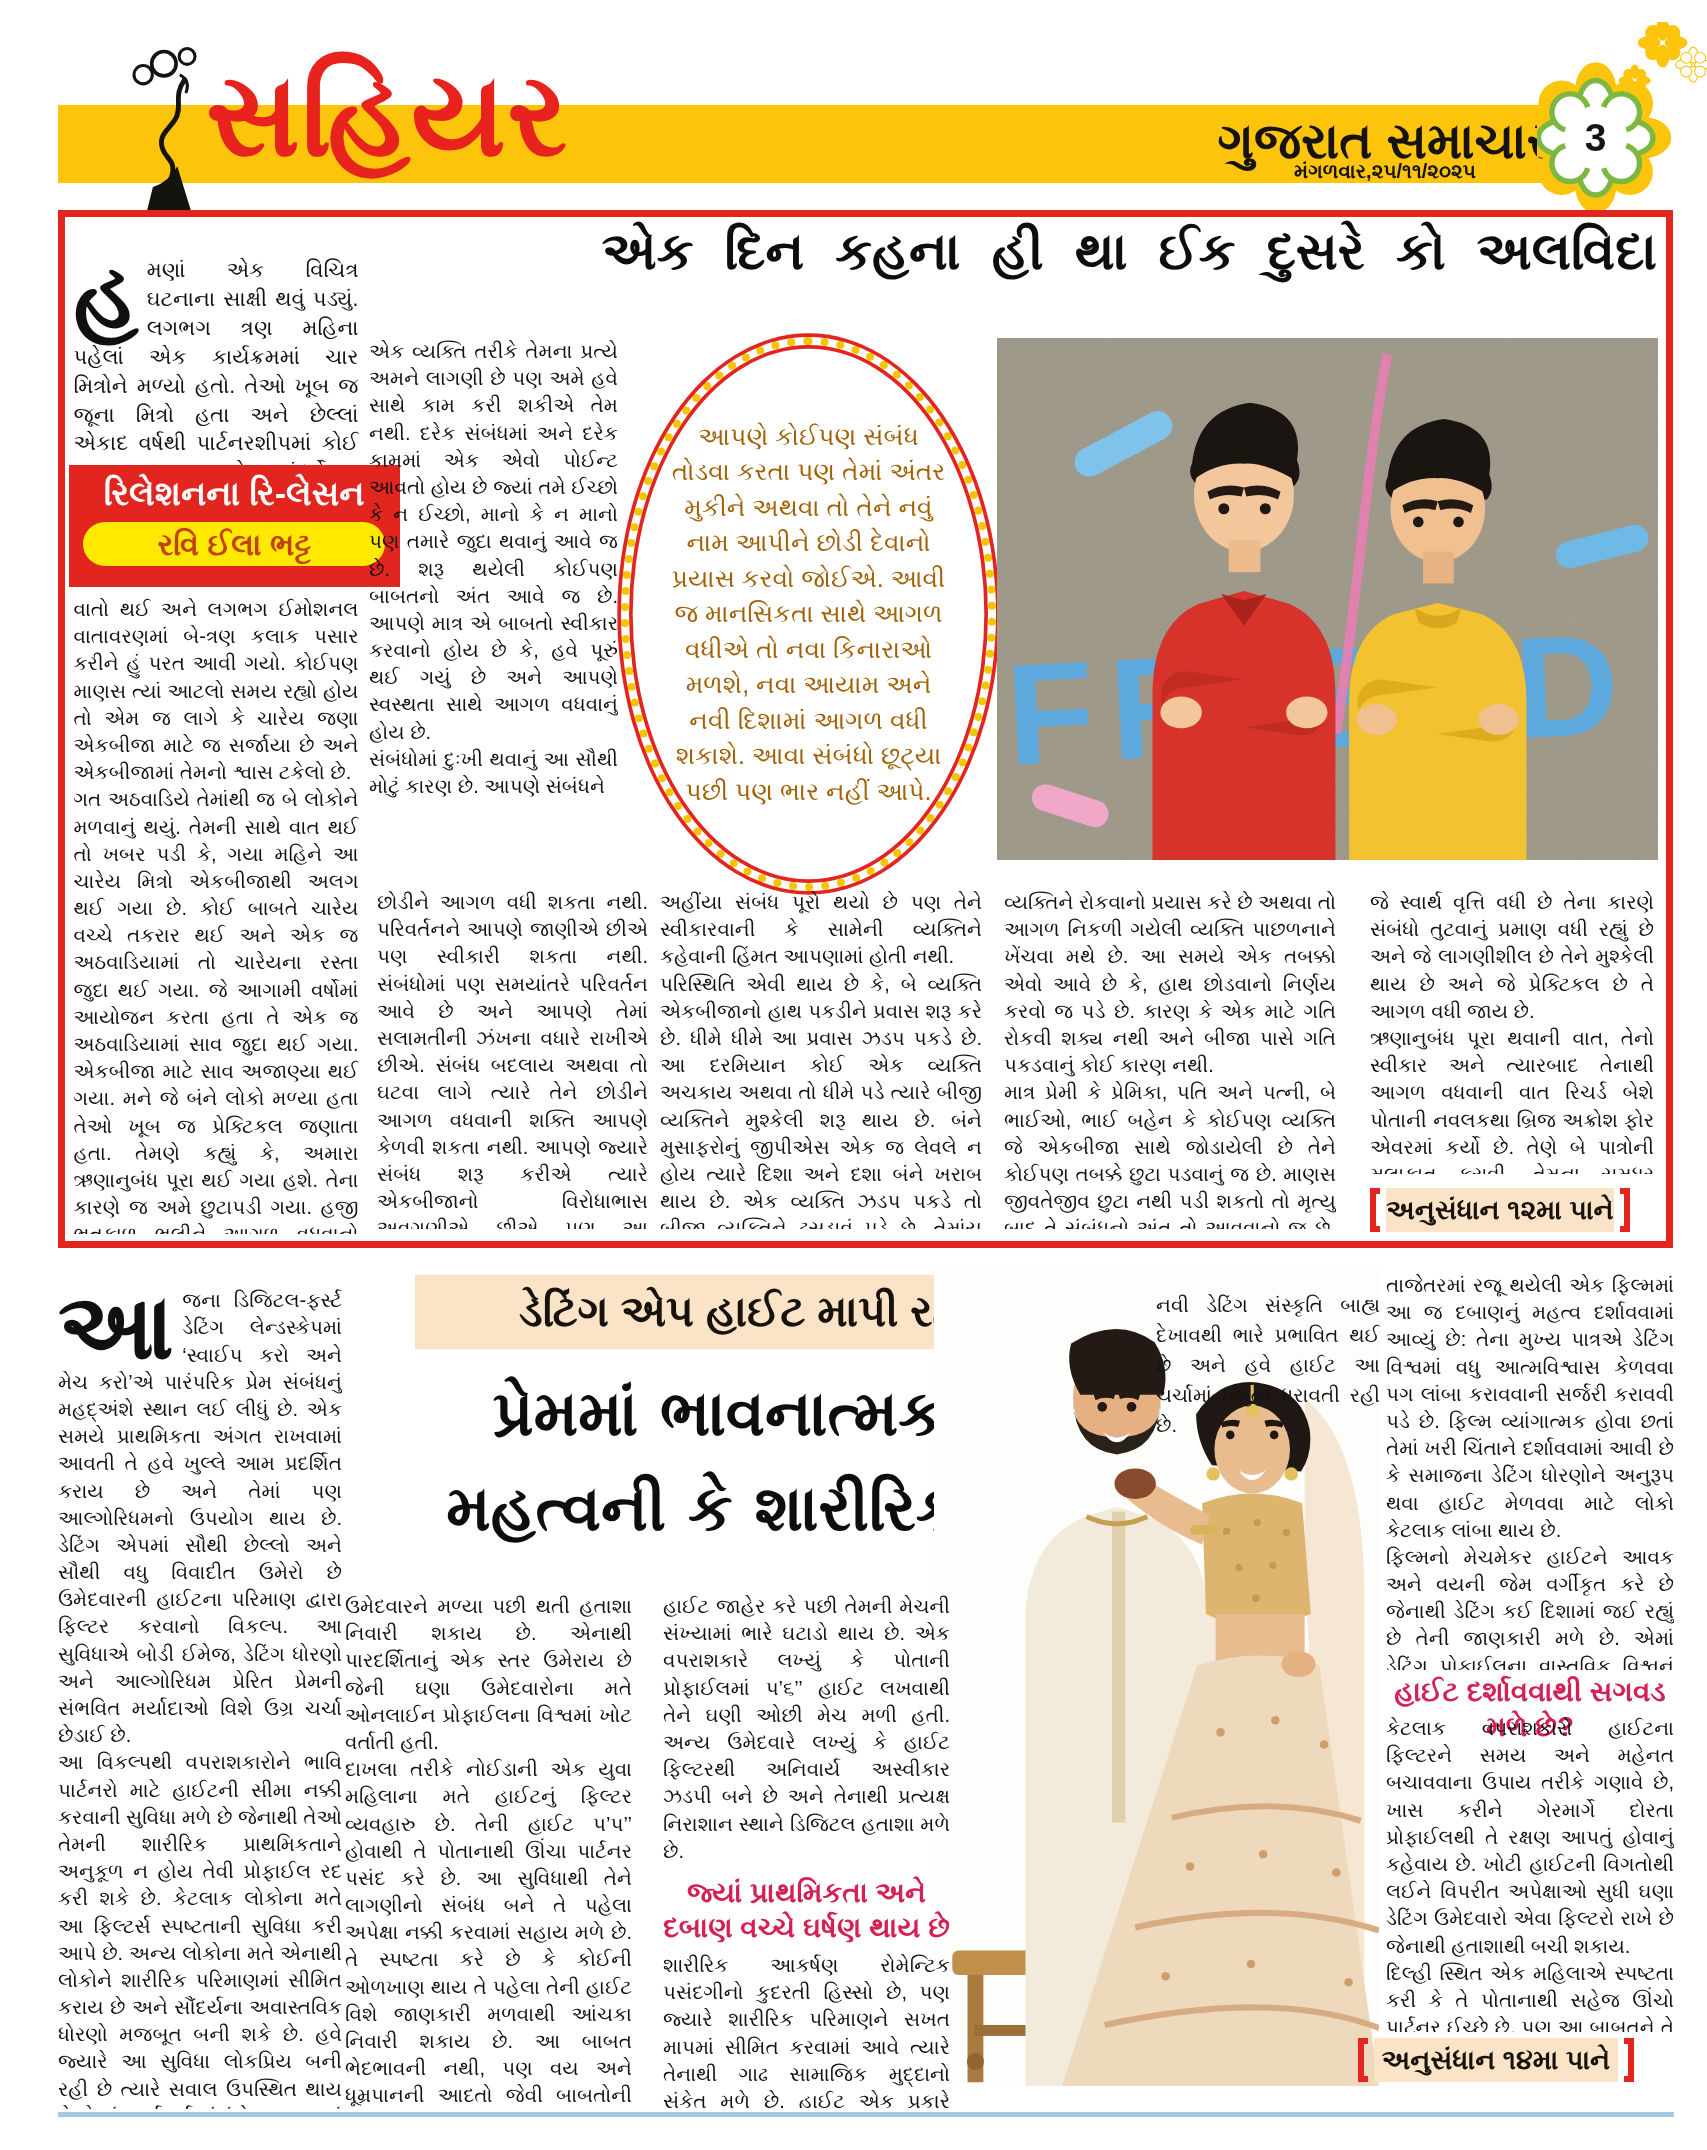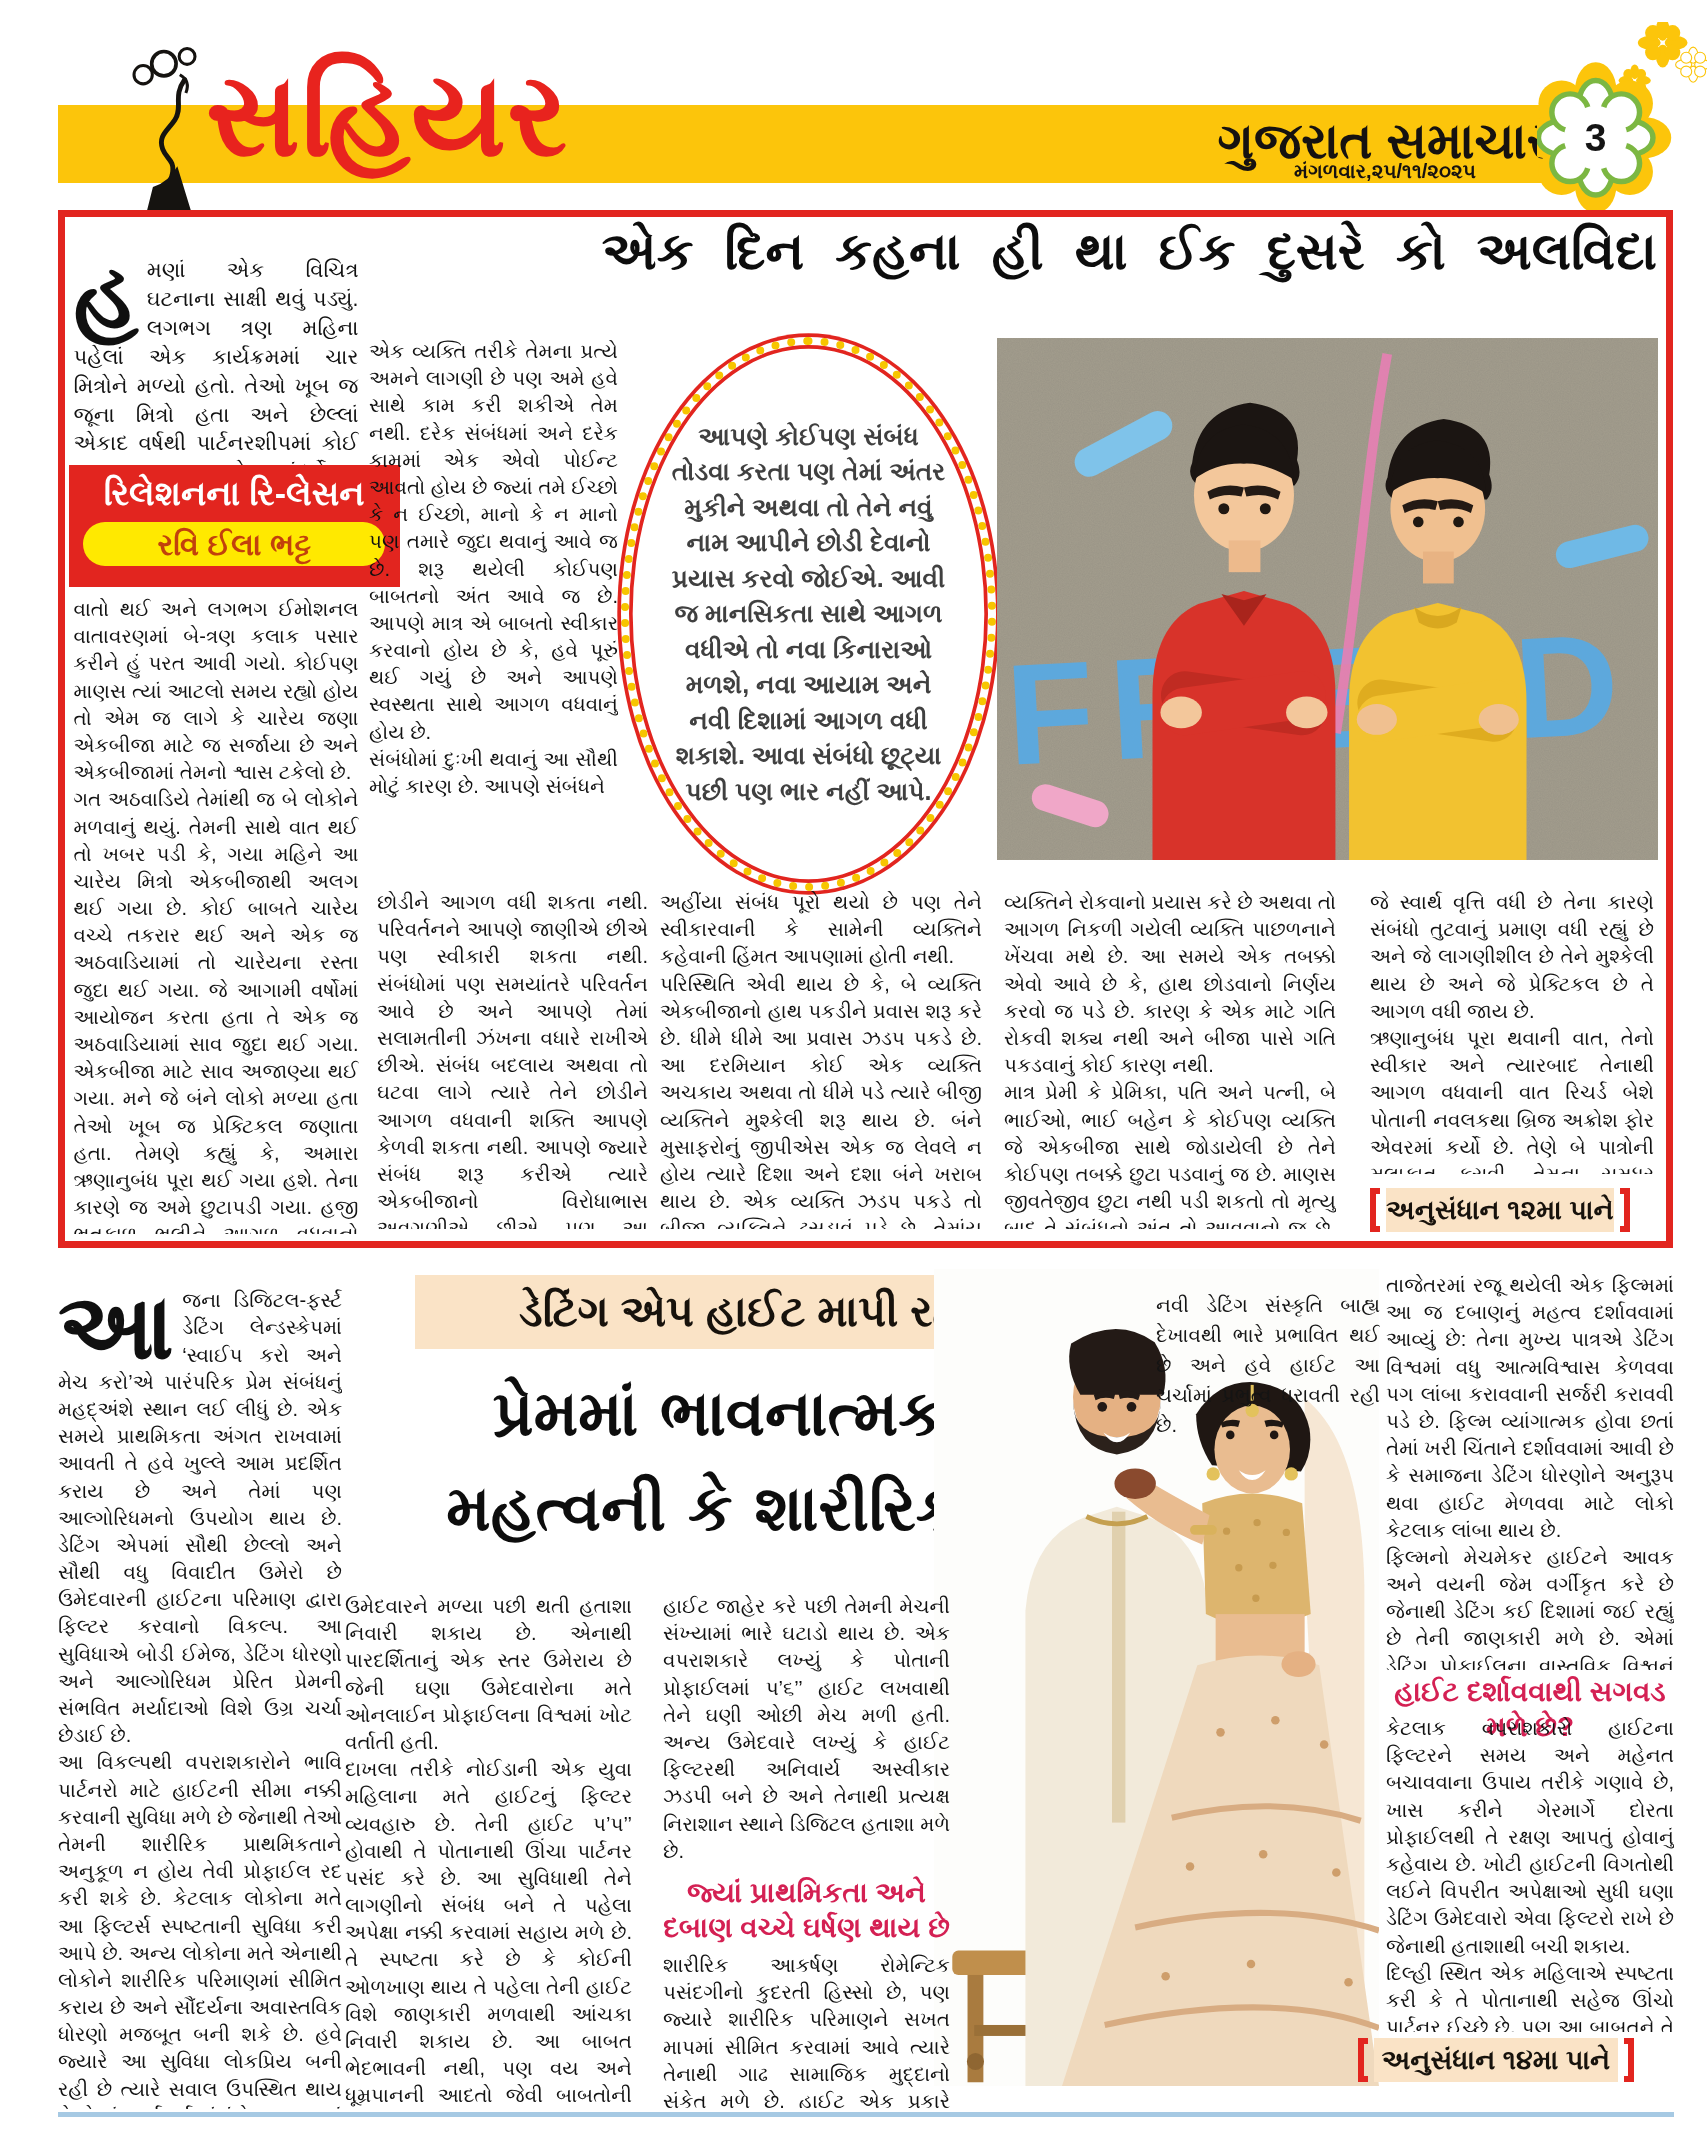--- a/index.html
+++ b/index.html
@@ -22,21 +22,21 @@
   .headline1{font-family:Liberation Mono, monospace;font-weight:bold;font-size:52px;
              line-height:1.25;text-align:right;color:#0d0d0d;}
   .label-box{background:#E2251F;text-align:center;padding:9.8px 8.5px 11px;box-sizing:border-box;}
   .label-title{color:#ffffff;font-weight:bold;font-size:34px;line-height:1.1;}
   .author-pill{background:#FFE900;border-radius:29px;margin:9.8px 6.1px 0;padding:6.1px 3.7px;
                color:#c2410c;font-weight:bold;font-size:30.5px;line-height:1.05;}
   .oval{border-radius:50%;background:#fff;border:8px dotted #F7C500;
         box-shadow:0 0 0 3.7px #E2251F, inset 0 0 0 3.7px #E2251F;
         display:flex;align-items:center;justify-content:center;box-sizing:border-box;
         padding:58px 38px;text-align:center;}
-  .oval .q{font-size:25px;line-height:1.42;font-weight:700;color:#404040;white-space:pre-line;}
+  .oval .q{font-size:25px;line-height:1.42;font-weight:400;color:#a16207;white-space:pre-line;}
   
   .cbox{display:flex;align-items:stretch;gap:6.1px;}
   .cbr{width:9.8px;box-sizing:border-box;}
   .cbr.l{border:6.1px solid #E2251F;border-right:none;}
   .cbr.r{border:6.1px solid #E2251F;border-left:none;}
   .cbody{flex:1;background:#FAE3C6;display:flex;align-items:center;justify-content:center;
          font-weight:bold;font-size:27px;color:#17120c;}
   
   .kicker{background:#FAE3C6;display:flex;align-items:center;justify-content:center;
           font-weight:bold;font-size:43px;color:#17120c;}

